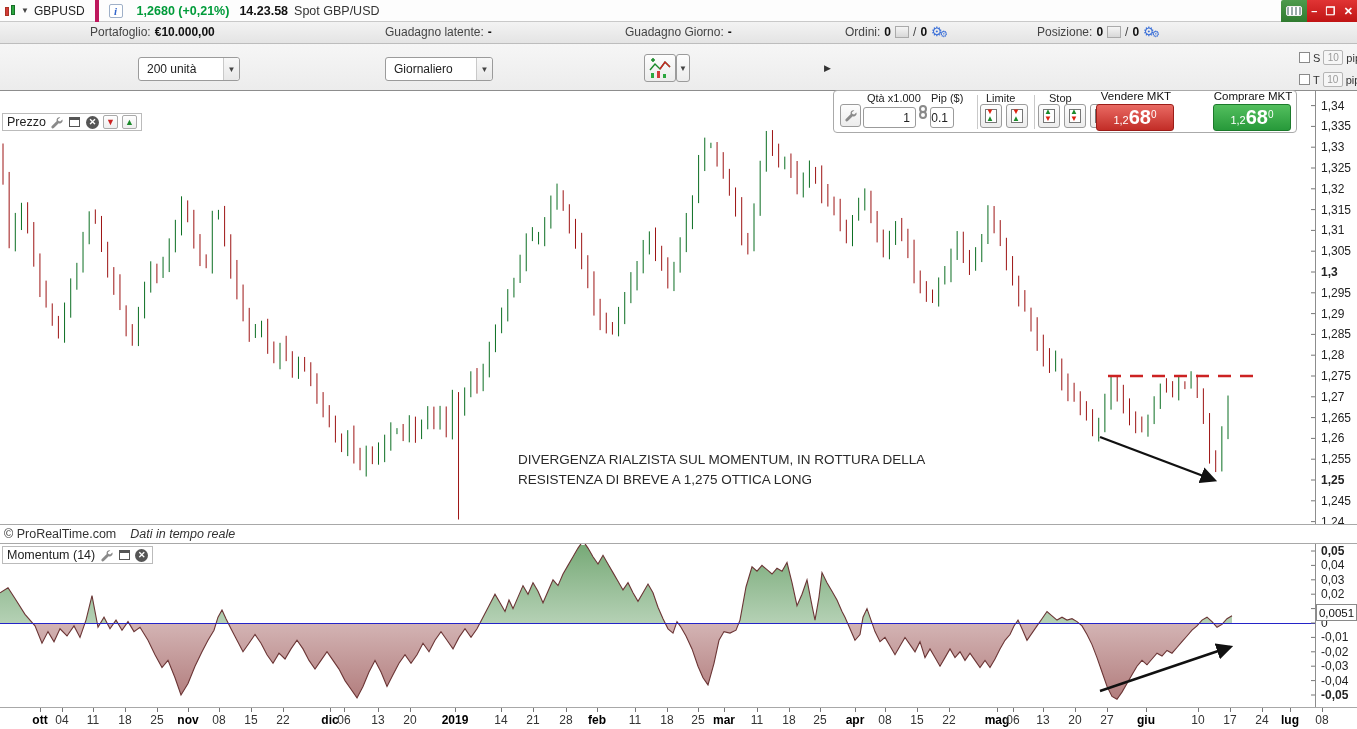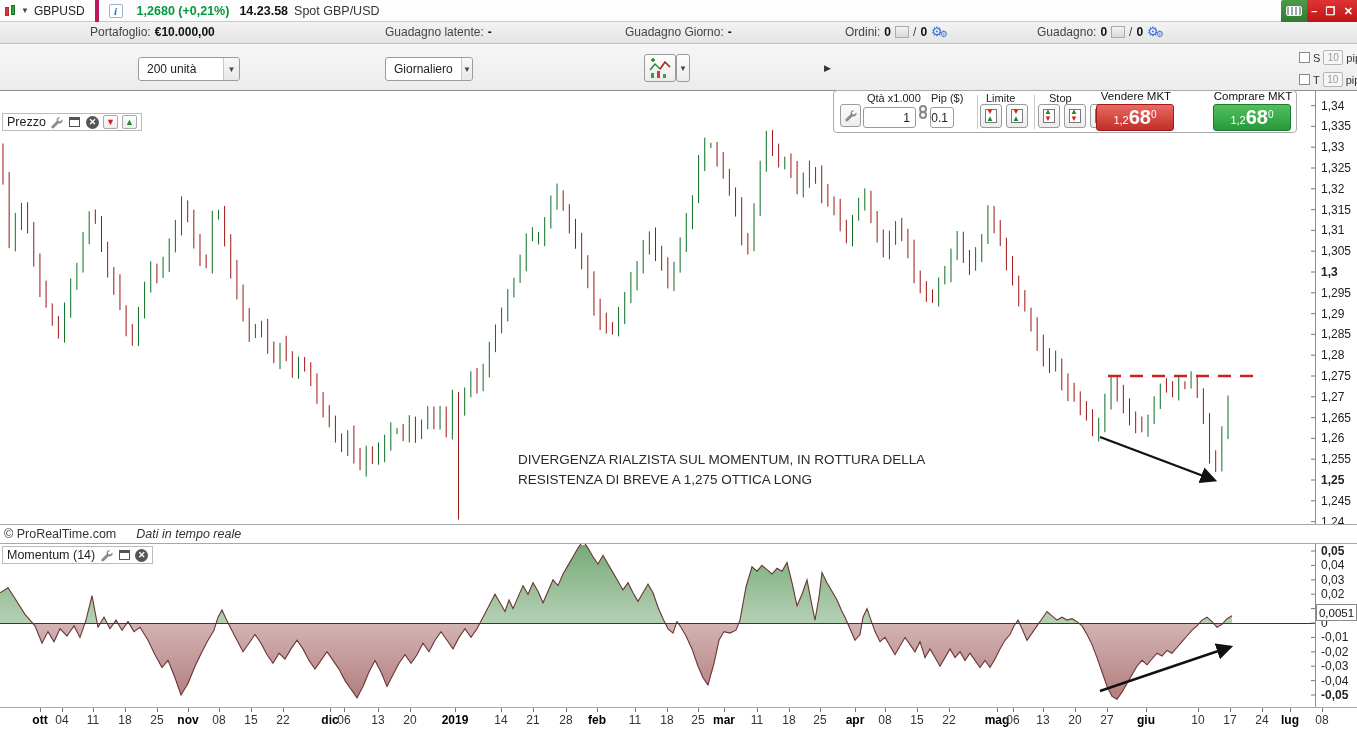--- a/index.html
+++ b/index.html
@@ -87,21 +87,21 @@
   .hicon { width:14px; height:14px; display:inline-flex; align-items:center; justify-content:center; }
   .win-icon { width:11px; height:10px; border:1px solid #555; border-top:3px solid #555; background:#fff; }
   .close-icon { width:13px; height:13px; border-radius:50%; background:#555; color:#fff; font-size:9px; font-weight:bold;
                 display:flex; align-items:center; justify-content:center; }
   .mini-btn { width:15px; height:14px; border:1px solid #aaa; border-radius:2px; background:linear-gradient(#fff,#eee);
               font-size:9px; display:inline-flex; align-items:center; justify-content:center; }
 
   
   #copyright-band { left:0; top:524px; width:1357px; height:20px; background:#fff;
                     border-top:1px solid #a8a8a8; border-bottom:1px solid #a8a8a8;
-                    font-size:12.5px; color:#333; display:flex; align-items:center; padding-left:4px; gap:20px; }
+                    font-size:12.5px; color:#333; display:flex; align-items:center; padding-left:4px; gap:14px; }
   #copyright-band .rt { font-style:italic; }
 
   
   #annotation { left:518px; top:450px; font-size:13.5px; color:#2a2a2a; line-height:20px; white-space:nowrap; }
 
   
   #mom-value-box { left:1316px; top:604px; width:41px; height:17px; background:#fff; border:1px solid #8a8a8a;
                    font-size:11.5px; color:#111; display:flex; align-items:center; justify-content:center; }
 
   
@@ -647,35 +647,35 @@
       </span>
     <span class="acct-item" style="left:845px">
       <span>Ordini:</span>
         <span class="acct-val">0</span>
       <span class="doc-chip"></span>
       <span>/</span>
         <span class="acct-val">0</span>
       <span class="gear">⚙<small>⚙</small></span>
       </span>
     <span class="acct-item" style="left:1037px">
-      <span>Guadagno:</span>
+      <span>Posizione:</span>
         <span class="acct-val">0</span>
       <span class="doc-chip"></span>
       <span>/</span>
         <span class="acct-val">0</span>
       <span class="gear">⚙<small>⚙</small></span>
       </span>
   </div>
 
   <div id="toolbar" class="chrome">
     <div class="select" style="left:138px; top:13px; width:102px">
       <span class="lbl">200 unità</span>
         <span class="arr">▼</span>
     </div>
-    <div class="select" style="left:385px; top:13px; width:88px">
+    <div class="select" style="left:385px; top:13px; width:108px">
       <span class="lbl">Giornaliero</span>
         <span class="arr">▼</span>
     </div>
     <div class="tool-btn" style="left:644px; top:10px; width:32px; height:28px">
       <svg width="24" height="20" viewBox="0 0 24 20">
         <path d="M3 2 h4 M5 0 v4" stroke="#1a8a2a" stroke-width="1.5"></path>
         <polyline points="2,12 7,6 12,11 17,4 22,9" fill="none" stroke="#1a8a2a" stroke-width="1.4"></polyline>
         <polyline points="12,11 17,4 22,9" fill="none" stroke="#c22" stroke-width="1.4"></polyline>
         <rect x="3" y="15" width="3" height="5" fill="#2ca73f"></rect>
         <rect x="9" y="13" width="3" height="7" fill="#d23a3a"></rect>

